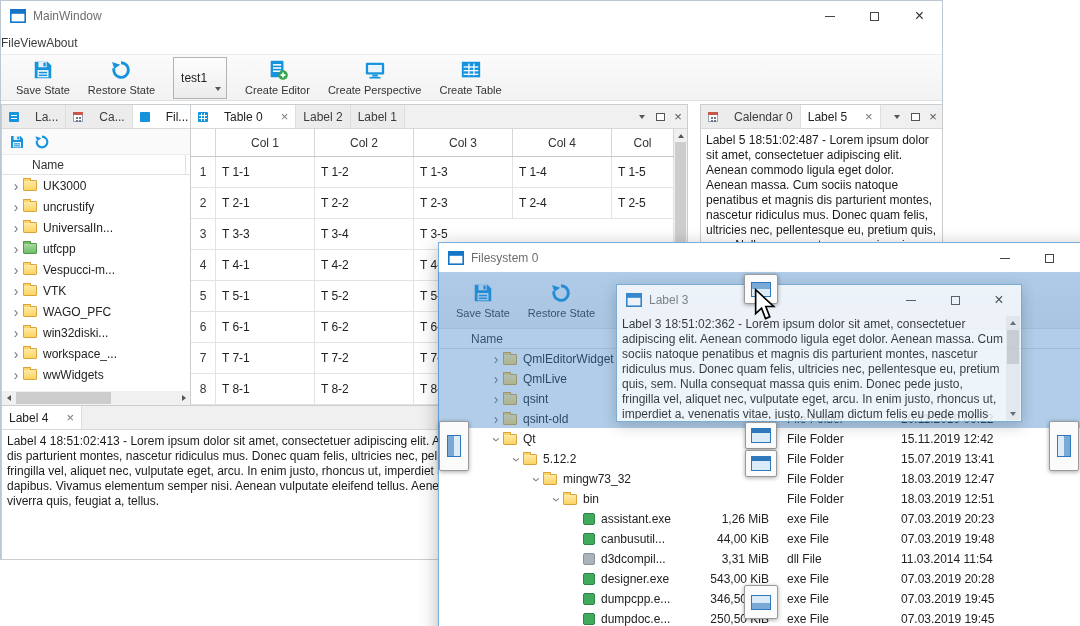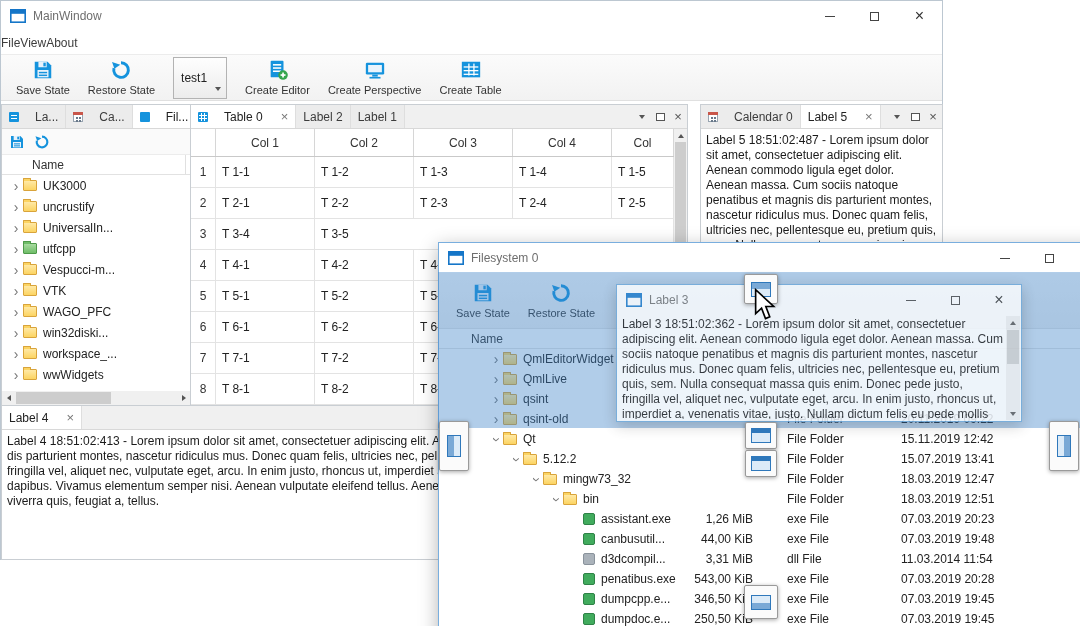--- a/index.html
+++ b/index.html
@@ -82,21 +82,21 @@
 .loremtext{padding:4px 5px;line-height:15px;color:#1a1a1a;overflow:hidden}
 #rightDock .loremtext{height:274px}
 #bottomDock .loremtext{height:127px}
 
 .fswin{left:438px;top:242px;width:680px;height:400px;border-color:#79aede;box-shadow:0 5px 18px rgba(0,0,0,.30);z-index:10}
 .fs-toolbar{height:56px;background:linear-gradient(#fbfbfb,#f2f2f2);border-bottom:1px solid #e4e4e4;display:flex;align-items:center;padding-left:8px}
 .fs-header{height:20px;display:flex;align-items:center;border-bottom:1px solid #e4e4e4;color:#333}
 .fs-header span{padding-left:32px}
 .fsrow{height:20px;display:flex;align-items:center;position:relative;white-space:nowrap}
 .fname{margin-left:0}
-.fsize{position:absolute;left:200px;width:114px;text-align:right}
+.fsize{position:absolute;left:216px;width:114px;text-align:right}
 .ftype{position:absolute;left:348px}
 .fdate{position:absolute;left:462px}
 .xicon{width:12px;height:12px;border-radius:2px;margin-right:6px;flex:none}
 .xicon.exe{background:#41ab5d;border:1px solid #2f8347}
 .xicon.dll{background:#aab2ba;border:1px solid #8a939c}
 
 #tint{position:absolute;left:438px;top:272px;width:642px;height:156px;background:rgba(60,130,199,.40);z-index:30}
 
 .l3win{left:616px;top:284px;width:406px;height:138px;opacity:.78;z-index:40;border-color:#6aa6d8;box-shadow:0 4px 14px rgba(0,0,0,.25)}
 .l3win .wbtn{width:44px}
@@ -370,20 +370,21 @@
             <div class="trr">
               <div class="td cw0 gut">2</div>
               <div class="td cwc">T 2-1</div>
               <div class="td cwc">T 2-2</div>
               <div class="td cwc">T 2-3</div>
               <div class="td cwc">T 2-4</div>
               <div class="td cwL">T 2-5</div>
             </div>
             <div class="trr">
               <div class="td cw0 gut">3</div>
+              <div class="td cwc">T 3-3</div>
               <div class="td cwc">T 3-4</div>
               <div class="td cwL">T 3-5</div>
             </div>
             <div class="trr">
               <div class="td cw0 gut">4</div>
               <div class="td cwc">T 4-1</div>
               <div class="td cwc">T 4-2</div>
               <div class="td cwc">T 4-3</div>
               <div class="td cwc">T 4-4</div>
               <div class="td cwL">T 4-5</div>
@@ -601,21 +602,21 @@
           <span class="chev"></span>
           <span class="xicon dll"></span>
           <span class="fname">d3dcompil...</span>
           <span class="fsize">3,31 MiB</span>
           <span class="ftype">dll File</span>
           <span class="fdate">11.03.2014 11:54</span>
         </div>
         <div class="fsrow" style="padding-left:130px">
           <span class="chev"></span>
           <span class="xicon exe"></span>
-          <span class="fname">penatibus.exe</span>
+          <span class="fname">designer.exe</span>
           <span class="fsize">543,00 KiB</span>
           <span class="ftype">exe File</span>
           <span class="fdate">07.03.2019 20:28</span>
         </div>
         <div class="fsrow" style="padding-left:130px">
           <span class="chev"></span>
           <span class="xicon exe"></span>
           <span class="fname">dumpcpp.e...</span>
           <span class="fsize">346,50 KiB</span>
           <span class="ftype">exe File</span>

